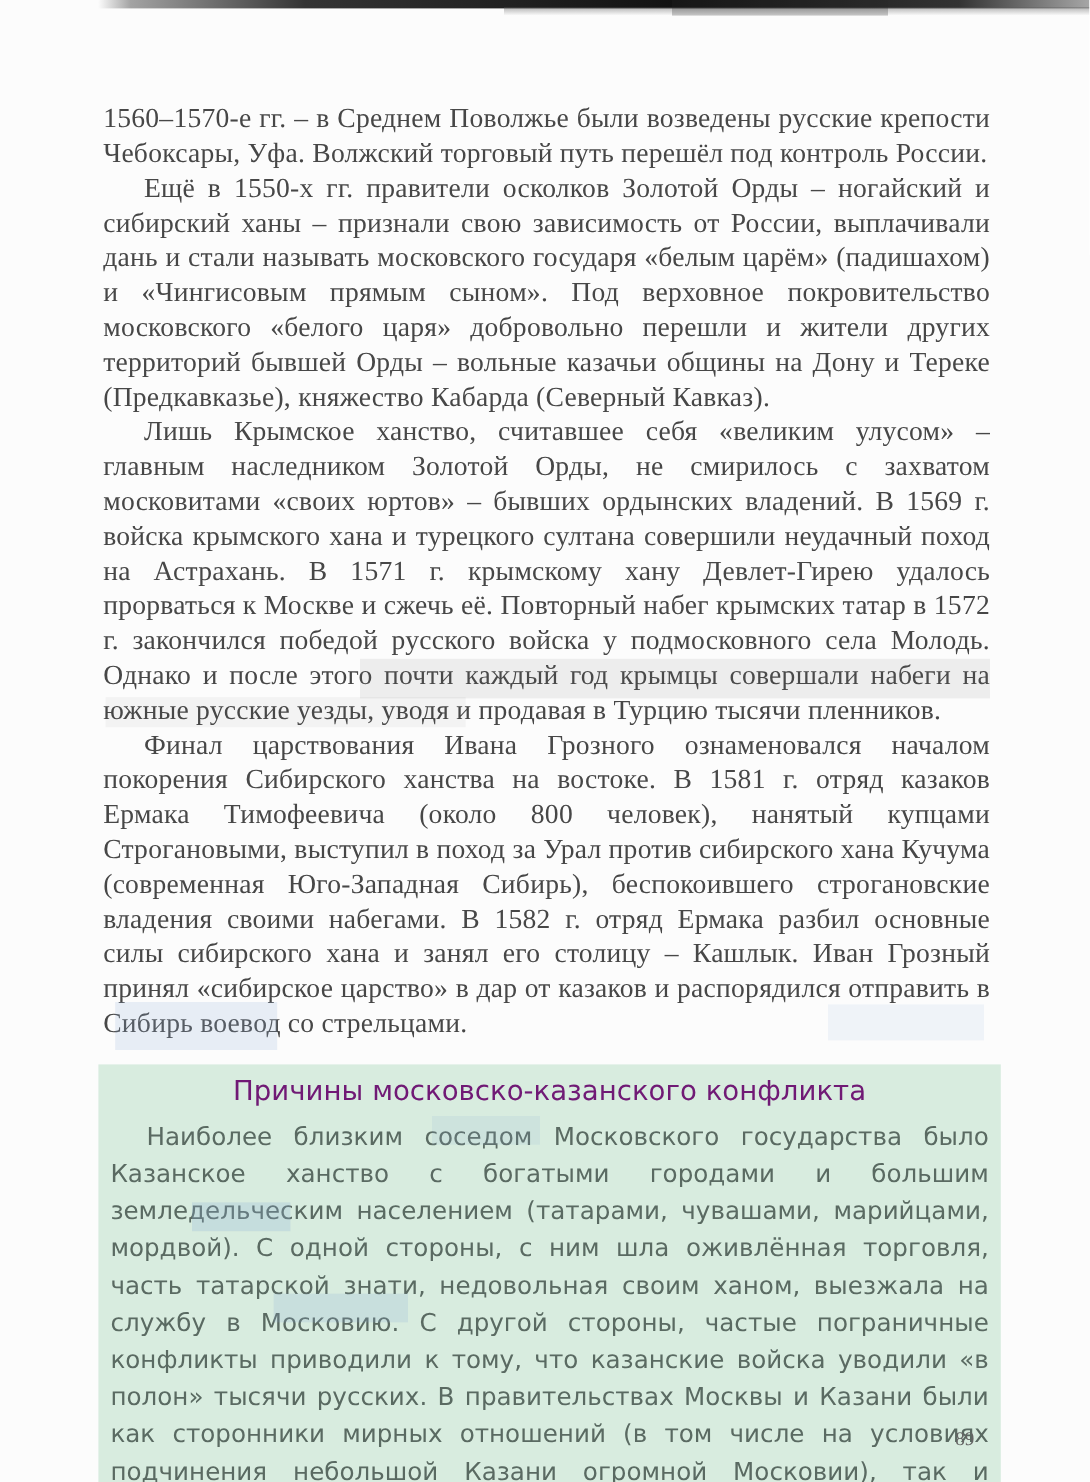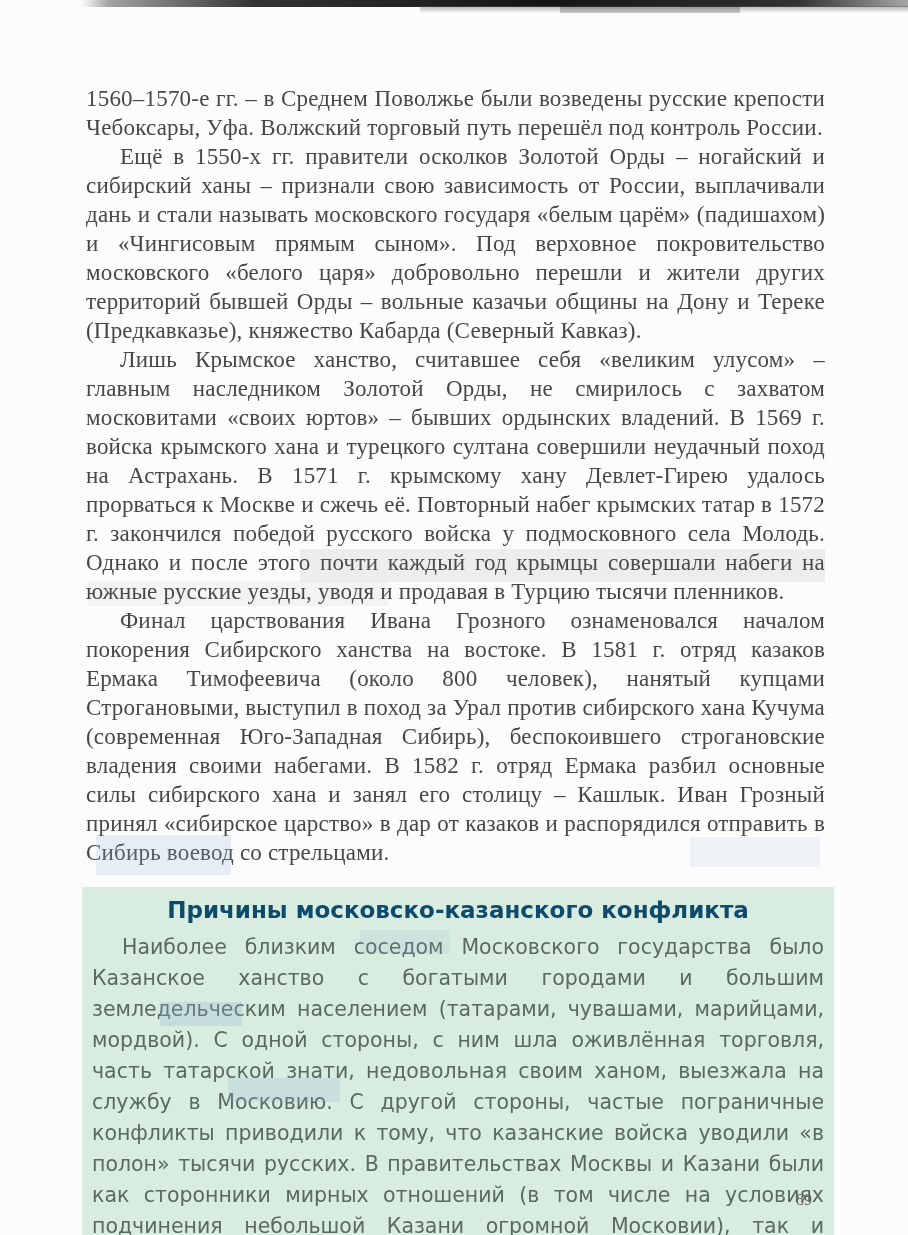--- a/index.html
+++ b/index.html
@@ -50,23 +50,23 @@
     letter-spacing: 0.2px;
   }
   .para.indent { text-indent: 34px; }
   .box {
     margin: 20px -9px 0 -4px;
     background: #d8ecdf;
     padding: 8px 10px 12px 10px;
   }
   .box-heading {
     font-family: "DejaVu Sans", sans-serif;
-    font-weight: bold;
+    font-weight: normal;
     font-size: 23px;
-    color: #0c4a6e;
+    color: #701a75;
     text-align: center;
     margin: 2px 0 9px 0;
   }
   .box-text {
     margin: 0;
     font-family: "DejaVu Sans", sans-serif;
     font-size: 20.5px;
     line-height: 31px;
     color: #5a6a62;
     text-align: justify;

